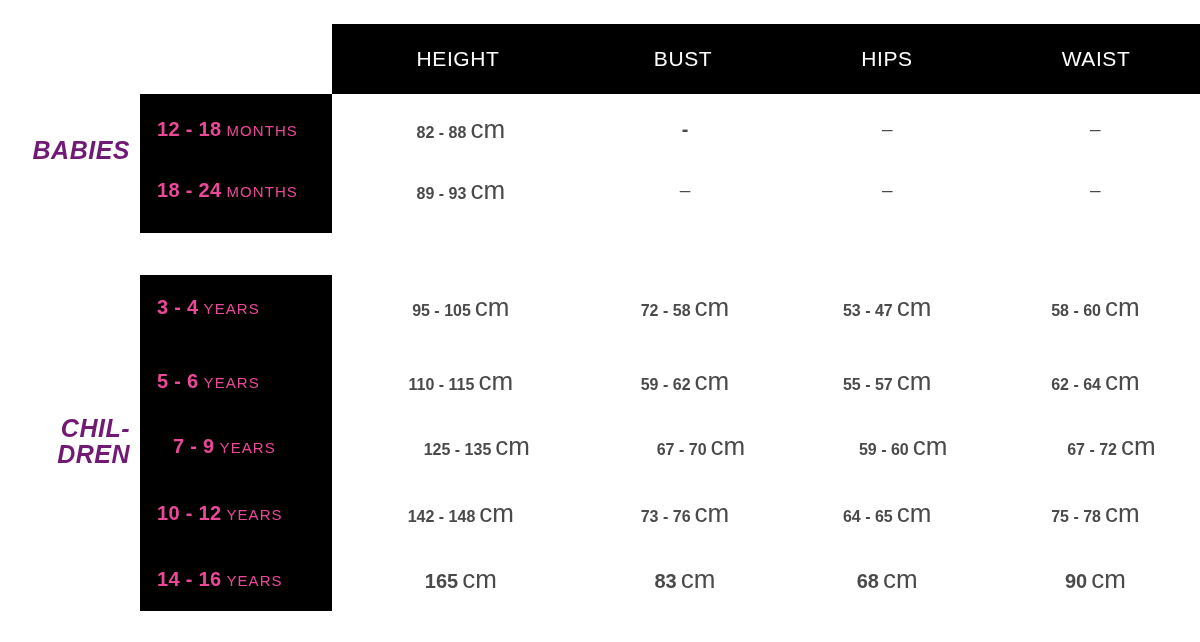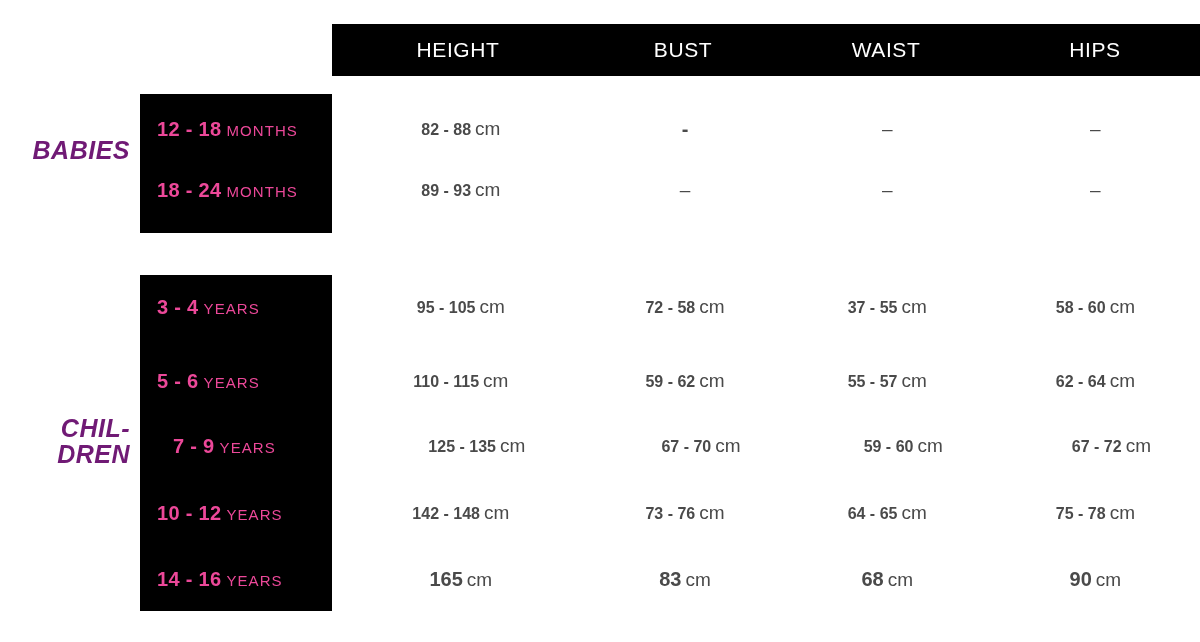--- a/index.html
+++ b/index.html
@@ -21,21 +21,21 @@
     width: 1200px;
     height: 642px;
   }
 
   
   .header-bar {
     position: absolute;
     left: 332px;
     top: 24px;
     width: 868px;
-    height: 52px;
+    height: 70px;
     background: #000000;
     display: flex;
     align-items: center;
   }
   .header-cell {
     color: #ffffff;
     font-size: 21px;
     letter-spacing: 0.6px;
     text-align: center;
     font-weight: 400;
@@ -114,21 +114,21 @@
   .val-cell {
     color: #4a4a4a;
     text-align: center;
     white-space: nowrap;
   }
   .val-num {
     font-size: 16px;
     font-weight: bold;
   }
   .val-unit {
-    font-size: 19px;
+    font-size: 26px;
     font-weight: 400;
     margin-left: 4px;
   }
   .val-dash {
     font-size: 20px;
     font-weight: bold;
     color: #4a4a4a;
   }
   .val-dash.thin {
     font-weight: 400;
@@ -149,22 +149,22 @@
   #row-c4 { top: 548px; }
 </style>
 </head>
 <body>
 
 <div class="sheet">
 
   <div class="header-bar">
     <div class="header-cell col-height">HEIGHT</div>
     <div class="header-cell col-bust">BUST</div>
+    <div class="header-cell col-hips">HIPS</div>
     <div class="header-cell col-waist">WAIST</div>
-    <div class="header-cell col-hips">HIPS</div>
   </div>
 
   <div class="size-block" id="babies-size-block"></div>
   <div class="size-block" id="children-size-block"></div>
 
   <div class="group-label" id="babies-label">BABIES</div>
   <div class="group-label" id="children-label">
     <div>CHIL-</div>
     <div>DREN</div>
   </div>
@@ -209,21 +209,21 @@
     <div class="size-cell">
       <span class="size-num">3 - 4</span><span class="size-unit">YEARS</span>
     </div>
     <div class="val-cell col-height">
       <span class="val-num">95 - 105</span><span class="val-unit">cm</span>
     </div>
     <div class="val-cell col-bust">
       <span class="val-num">72 - 58</span><span class="val-unit">cm</span>
     </div>
     <div class="val-cell col-waist">
-      <span class="val-num">37 - 55</span><span class="val-unit">cm</span>
+      <span class="val-num">53 - 47</span><span class="val-unit">cm</span>
     </div>
     <div class="val-cell col-hips">
       <span class="val-num">58 - 60</span><span class="val-unit">cm</span>
     </div>
   </div>
 
   <div class="row" id="row-c1">
     <div class="size-cell">
       <span class="size-num">5 - 6</span><span class="size-unit">YEARS</span>
     </div>

